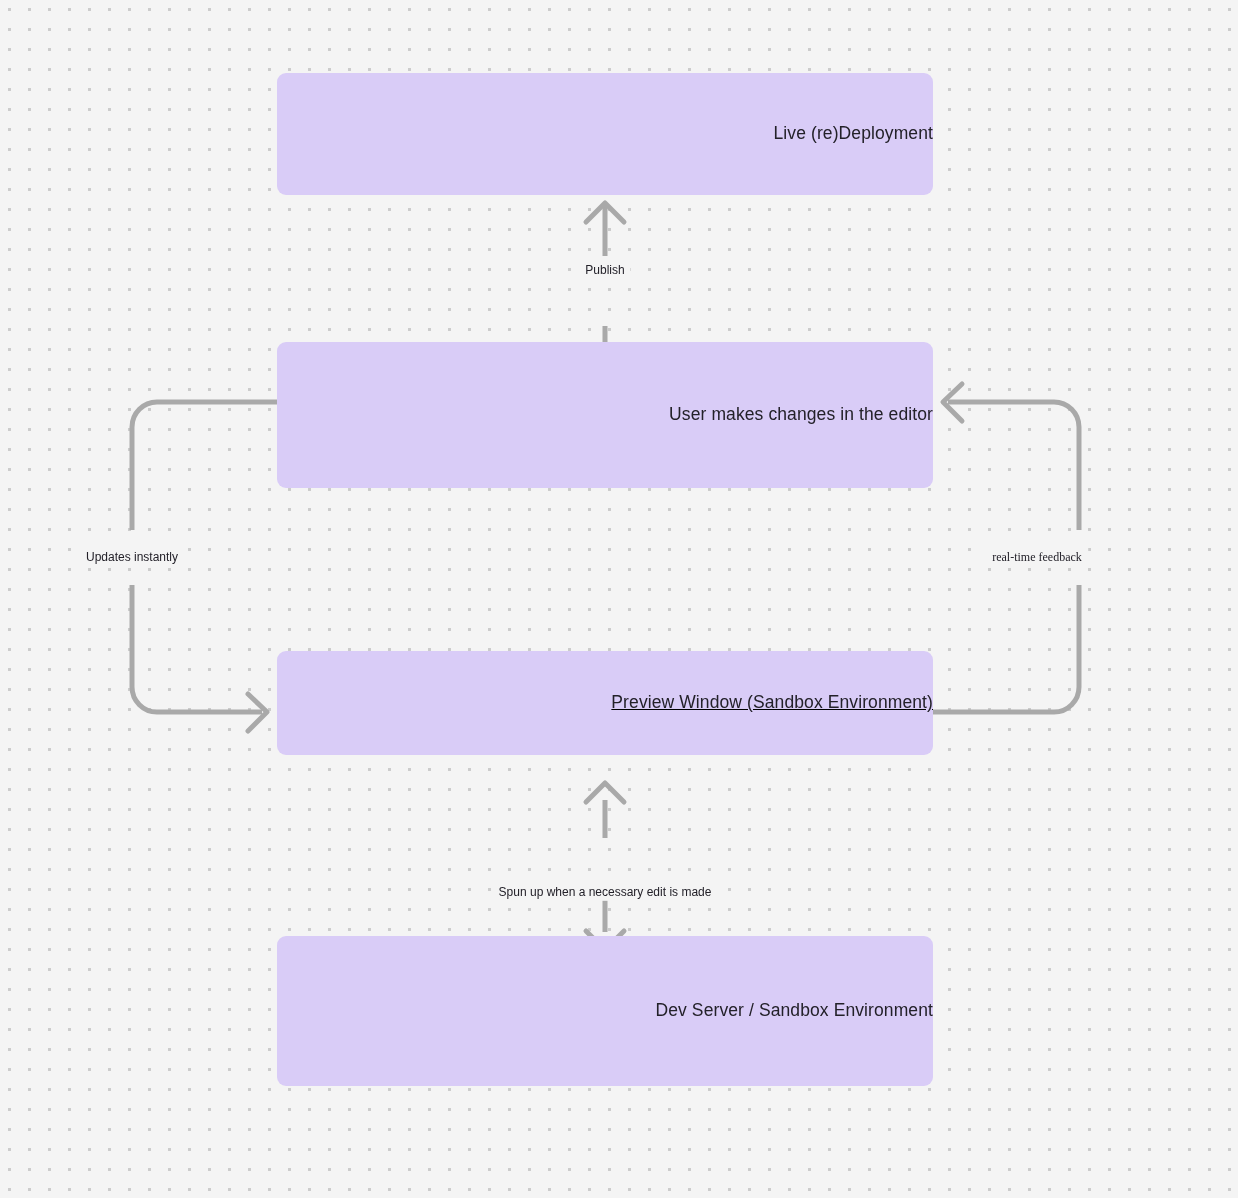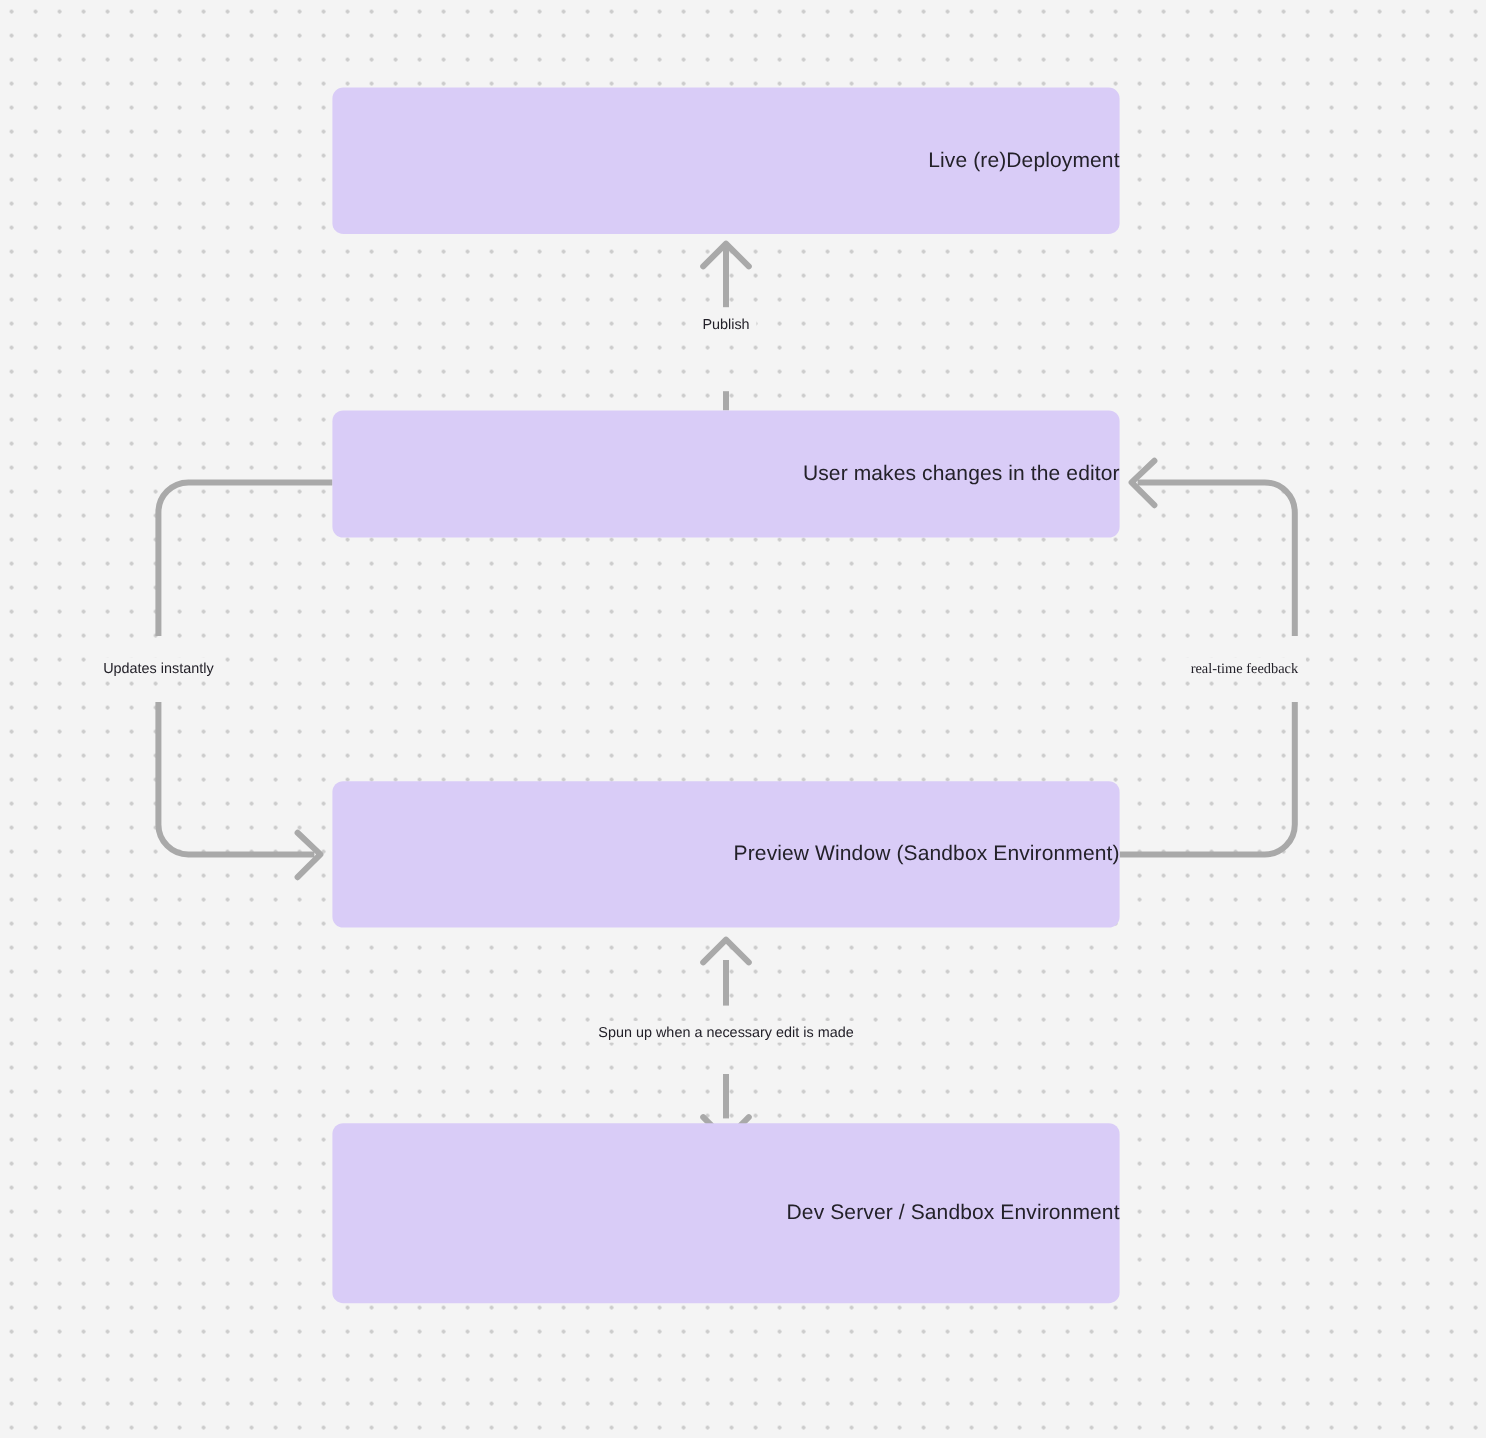--- a/index.html
+++ b/index.html
@@ -90,33 +90,33 @@
       <path d="M 586 802 L 605 783 L 624 802" fill="none" stroke="#a9a9a9" stroke-width="5" stroke-linecap="round" stroke-linejoin="round"></path>
       <path d="M 605 895 L 605 932" fill="none" stroke="#a9a9a9" stroke-width="5" stroke-linecap="butt"></path>
       <path d="M 586 931 L 605 950 L 624 931" fill="none" stroke="#a9a9a9" stroke-width="5" stroke-linecap="round" stroke-linejoin="round"></path>
     </g>
   </svg>
 
   <div class="node" style="left:277px; top:73px; width:656px; height:122px;">
     <span class="node-label">Live (re)Deployment</span>
   </div>
 
-  <div class="node" style="left:277px; top:342px; width:656px; height:106px;">
+  <div class="node" style="left:277px; top:342px; width:656px; height:146px;">
     <span class="node-label">User makes changes in the editor</span>
   </div>
 
-  <div class="node" style="left:277px; top:651px; width:656px; height:122px;">
+  <div class="node" style="left:277px; top:651px; width:656px; height:104px;text-decoration:underline;">
     <span class="node-label">Preview Window (Sandbox Environment)</span>
   </div>
 
   <div class="node" style="left:277px; top:936px; width:656px; height:150px;">
     <span class="node-label">Dev Server / Sandbox Environment</span>
   </div>
 
   <div class="edge-label" style="left:605px; top:270px;">Publish</div>
 
   <div class="edge-label" style="left:132px; top:557px;text-align:center;">Updates instantly</div>
 
   <div class="edge-label" style="left:1037px; top:557px;font-family:Liberation Serif, serif;">real-time feedback</div>
 
-  <div class="edge-label" style="left:605px; top:860px;text-align:right;">Spun up when a necessary edit is made</div>
+  <div class="edge-label" style="left:605px; top:892px;text-align:right;">Spun up when a necessary edit is made</div>
 
 </div>
 
 </body></html>

